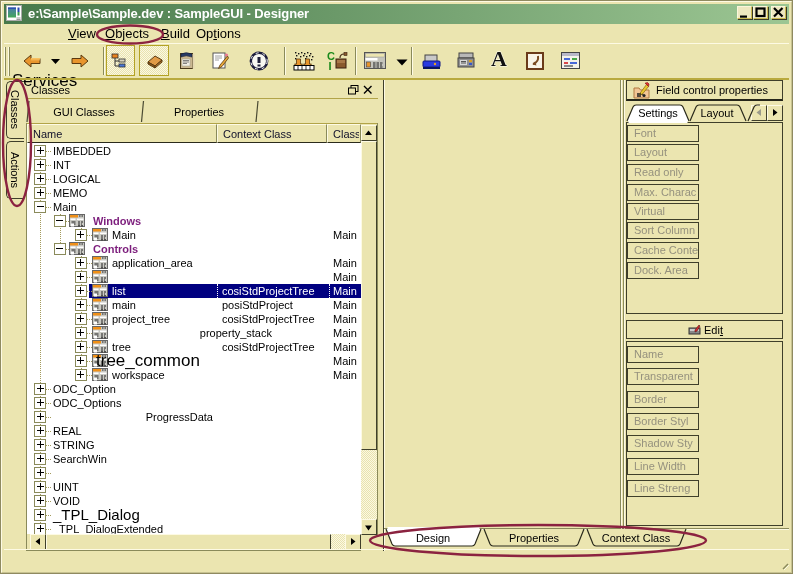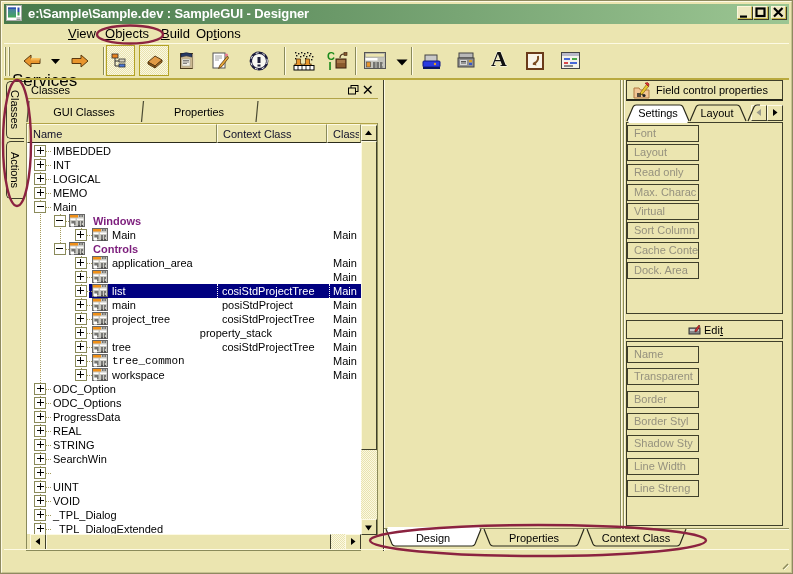--- a/index.html
+++ b/index.html
@@ -418,21 +418,21 @@
       <rect x="0.5" y="0.5" width="15" height="12" fill="#c9c9c3" stroke="#666"></rect>
       <rect x="1" y="1" width="8" height="2.5" fill="#f09018"></rect>
       <rect x="10" y="1.5" width="1.5" height="1" fill="#222"></rect>
       <rect x="12.5" y="1.5" width="1.5" height="1" fill="#222"></rect>
       <rect x="1.5" y="4.5" width="5" height="1.5" fill="#fff"></rect>
       <rect x="8" y="4.5" width="6.5" height="1.5" fill="#fff"></rect>
       <path d="M2.5 8 H6.5 M2.5 10 H6.5" stroke="#222" stroke-width="1.2"></path>
       <rect x="2" y="9.5" width="3" height="3" fill="#fff"></rect>
       <path d="M9 8 H14 M9 10 H13 M9 11.8 H14" stroke="#222" stroke-width="1" stroke-dasharray="2 1"></path>
     </svg>
-<div style="position:absolute;left:85px;top:210.5px;width:160px;height:14px;font-size:11px;line-height:14px;color:#000;font-weight:normal;white-space:pre;font-family:Liberation Mono, monospace;">tree_common</div>
+<div style="position:absolute;left:69px;top:210.5px;width:160px;height:14px;font-size:17px;line-height:14px;color:#000;font-weight:normal;white-space:pre;">tree_common</div>
 <div style="position:absolute;left:306px;top:210.5px;width:30px;height:14px;font-size:11px;line-height:14px;color:#000;white-space:pre;">Main</div>
 <div style="position:absolute;left:59.5px;top:231.5px;width:5px;height:1px;border-top:1px dotted #a39a5c;"></div>
 <div style="position:absolute;left:47.5px;top:225.5px;width:12px;height:12px;background:#fff;border:1px solid #8a8a5a;"></div>
 <div style="position:absolute;left:50.0px;top:231.0px;width:7px;height:1px;background:#000;"></div>
 <div style="position:absolute;left:53.0px;top:228.0px;width:1px;height:7px;background:#000;"></div>
 <svg style="position:absolute;left:65px;top:225.0px" width="16" height="13">
       <rect x="0.5" y="0.5" width="15" height="12" fill="#c9c9c3" stroke="#666"></rect>
       <rect x="1" y="1" width="8" height="2.5" fill="#f09018"></rect>
       <rect x="10" y="1.5" width="1.5" height="1" fill="#222"></rect>
       <rect x="12.5" y="1.5" width="1.5" height="1" fill="#222"></rect>
@@ -451,21 +451,21 @@
 <div style="position:absolute;left:26px;top:238.5px;width:160px;height:14px;font-size:11px;line-height:14px;color:#000;font-weight:normal;white-space:pre;">ODC_Option</div>
 <div style="position:absolute;left:19px;top:259.5px;width:5px;height:1px;border-top:1px dotted #a39a5c;"></div>
 <div style="position:absolute;left:7px;top:253.5px;width:12px;height:12px;background:#fff;border:1px solid #8a8a5a;"></div>
 <div style="position:absolute;left:9.5px;top:259.0px;width:7px;height:1px;background:#000;"></div>
 <div style="position:absolute;left:12.5px;top:256.0px;width:1px;height:7px;background:#000;"></div>
 <div style="position:absolute;left:26px;top:252.5px;width:160px;height:14px;font-size:11px;line-height:14px;color:#000;font-weight:normal;white-space:pre;">ODC_Options</div>
 <div style="position:absolute;left:19px;top:273.5px;width:5px;height:1px;border-top:1px dotted #a39a5c;"></div>
 <div style="position:absolute;left:7px;top:267.5px;width:12px;height:12px;background:#fff;border:1px solid #8a8a5a;"></div>
 <div style="position:absolute;left:9.5px;top:273.0px;width:7px;height:1px;background:#000;"></div>
 <div style="position:absolute;left:12.5px;top:270.0px;width:1px;height:7px;background:#000;"></div>
-<div style="position:absolute;left:26px;top:266.5px;width:160px;height:14px;font-size:11px;line-height:14px;color:#000;font-weight:normal;white-space:pre;">ProgressData</div>
+<div style="position:absolute;left:26px;top:266.5px;width:160px;height:14px;font-size:11px;line-height:14px;color:#000;font-weight:normal;white-space:pre;text-align:right;">ProgressData</div>
 <div style="position:absolute;left:19px;top:287.5px;width:5px;height:1px;border-top:1px dotted #a39a5c;"></div>
 <div style="position:absolute;left:7px;top:281.5px;width:12px;height:12px;background:#fff;border:1px solid #8a8a5a;"></div>
 <div style="position:absolute;left:9.5px;top:287.0px;width:7px;height:1px;background:#000;"></div>
 <div style="position:absolute;left:12.5px;top:284.0px;width:1px;height:7px;background:#000;"></div>
 <div style="position:absolute;left:26px;top:280.5px;width:160px;height:14px;font-size:11px;line-height:14px;color:#000;font-weight:normal;white-space:pre;">REAL</div>
 <div style="position:absolute;left:19px;top:301.5px;width:5px;height:1px;border-top:1px dotted #a39a5c;"></div>
 <div style="position:absolute;left:7px;top:295.5px;width:12px;height:12px;background:#fff;border:1px solid #8a8a5a;"></div>
 <div style="position:absolute;left:9.5px;top:301.0px;width:7px;height:1px;background:#000;"></div>
 <div style="position:absolute;left:12.5px;top:298.0px;width:1px;height:7px;background:#000;"></div>
 <div style="position:absolute;left:26px;top:294.5px;width:160px;height:14px;font-size:11px;line-height:14px;color:#000;font-weight:normal;white-space:pre;">STRING</div>
@@ -485,21 +485,21 @@
 <div style="position:absolute;left:26px;top:336.5px;width:160px;height:14px;font-size:11px;line-height:14px;color:#000;font-weight:normal;white-space:pre;">UINT</div>
 <div style="position:absolute;left:19px;top:357.5px;width:5px;height:1px;border-top:1px dotted #a39a5c;"></div>
 <div style="position:absolute;left:7px;top:351.5px;width:12px;height:12px;background:#fff;border:1px solid #8a8a5a;"></div>
 <div style="position:absolute;left:9.5px;top:357.0px;width:7px;height:1px;background:#000;"></div>
 <div style="position:absolute;left:12.5px;top:354.0px;width:1px;height:7px;background:#000;"></div>
 <div style="position:absolute;left:26px;top:350.5px;width:160px;height:14px;font-size:11px;line-height:14px;color:#000;font-weight:normal;white-space:pre;">VOID</div>
 <div style="position:absolute;left:19px;top:371.5px;width:5px;height:1px;border-top:1px dotted #a39a5c;"></div>
 <div style="position:absolute;left:7px;top:365.5px;width:12px;height:12px;background:#fff;border:1px solid #8a8a5a;"></div>
 <div style="position:absolute;left:9.5px;top:371.0px;width:7px;height:1px;background:#000;"></div>
 <div style="position:absolute;left:12.5px;top:368.0px;width:1px;height:7px;background:#000;"></div>
-<div style="position:absolute;left:26px;top:364.5px;width:160px;height:14px;font-size:11px;line-height:14px;color:#000;font-weight:normal;white-space:pre;">_TPL_Dialog</div>
+<div style="position:absolute;left:26px;top:364.5px;width:160px;height:14px;font-size:15px;line-height:14px;color:#000;font-weight:normal;white-space:pre;">_TPL_Dialog</div>
 <div style="position:absolute;left:19px;top:385.5px;width:5px;height:1px;border-top:1px dotted #a39a5c;"></div>
 <div style="position:absolute;left:7px;top:379.5px;width:12px;height:12px;background:#fff;border:1px solid #8a8a5a;"></div>
 <div style="position:absolute;left:9.5px;top:385.0px;width:7px;height:1px;background:#000;"></div>
 <div style="position:absolute;left:12.5px;top:382.0px;width:1px;height:7px;background:#000;"></div>
 <div style="position:absolute;left:26px;top:378.5px;width:160px;height:14px;font-size:11px;line-height:14px;color:#000;font-weight:normal;white-space:pre;">_TPL_DialogExtended</div>
 </div>
 <div style="position:absolute;left:383px;top:80px;width:1px;height:471px;background:#3f3f2a;"></div>
 <div style="position:absolute;left:384px;top:80px;width:1px;height:471px;background:#fdfae4;"></div>
 <div style="position:absolute;left:384px;top:528px;width:405px;height:1px;background:#8a8a5a;"></div>
 <div style="position:absolute;left:384px;top:529px;width:405px;height:1px;background:#fdfae4;"></div>

